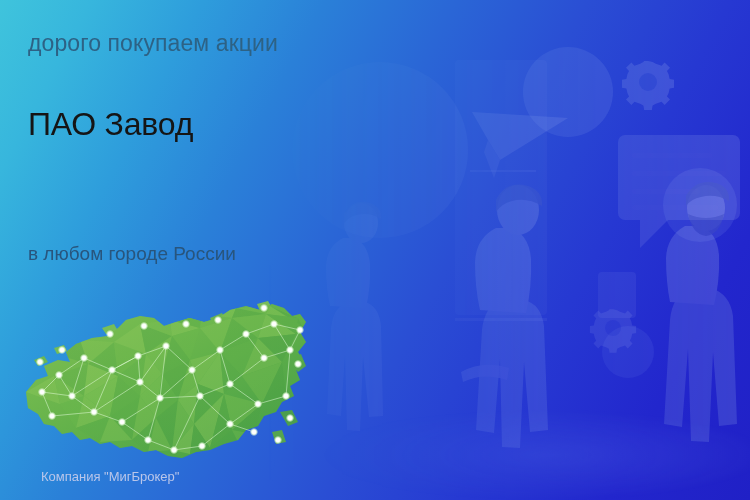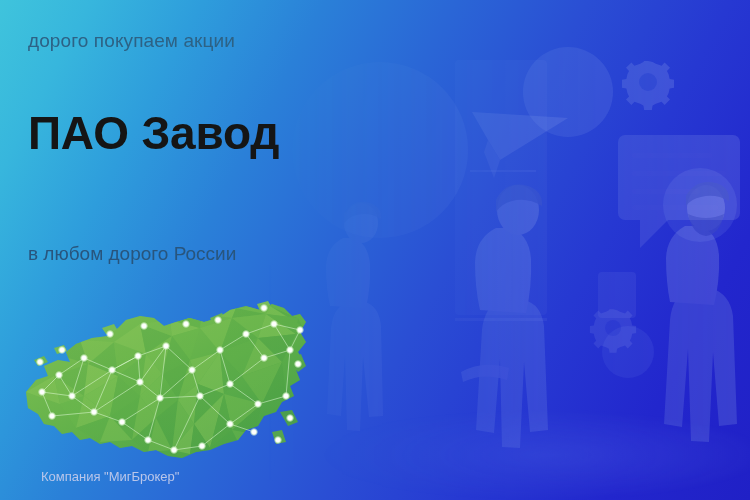--- a/index.html
+++ b/index.html
@@ -33,31 +33,31 @@
     inset: 0;
     pointer-events: none;
   }
   .art svg { display:block; width:750px; height:500px; }
 
   
   .kicker {
     position: absolute;
     left: 28px;
     top: 30px;
-    font-size: 19px;
+    font-size: 23px;
     letter-spacing: .1px;
     color: #2d6285;
     white-space: nowrap;
   }
   .title {
     position: absolute;
     left: 28px;
     top: 103px;
-    font-size: 46px;
-    font-weight: bold;
+    font-size: 32px;
+    font-weight: normal;
     line-height: 1.32;
     color: #151515;
     letter-spacing: -0.2px;
     max-width: 470px;
   }
   .subtitle {
     position: absolute;
     left: 28px;
     top: 243px;
     font-size: 19px;
@@ -174,21 +174,21 @@
       </g>
     </svg>
   </div>
 
   <div class="kicker">дорого покупаем акции</div>
 
   <div class="title">
     <div>ПАО Завод</div>
   </div>
 
-  <div class="subtitle">в любом дорого России</div>
+  <div class="subtitle">в любом городе России</div>
 
   <div class="footer">Компания "МигБрокер"</div>
 
   <div class="map">
     <svg viewBox="0 0 300 165" xmlns="http://www.w3.org/2000/svg">
       <defs>
         <clipPath id="ruClip">
           <path d="M12,92 L22,80 L34,76 L30,66 L44,60 L56,62 L52,52 L62,44
                    L78,38 L94,36 L104,28 L112,20 L126,16 L140,18 L150,26
                    L162,22 L176,18 L190,22 L204,18 L216,10 L232,6 L246,10

